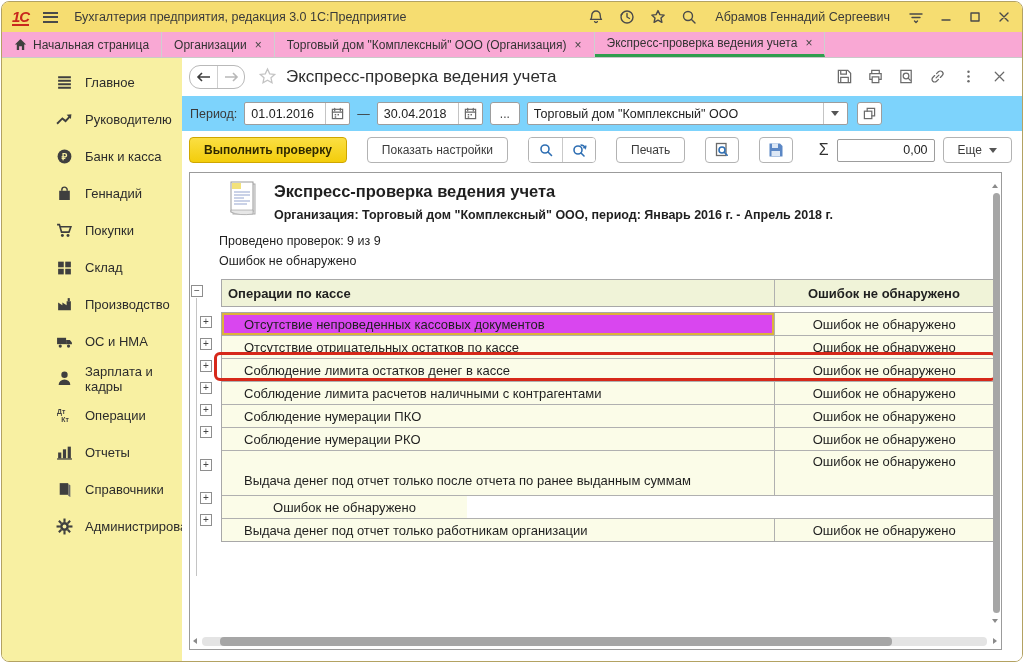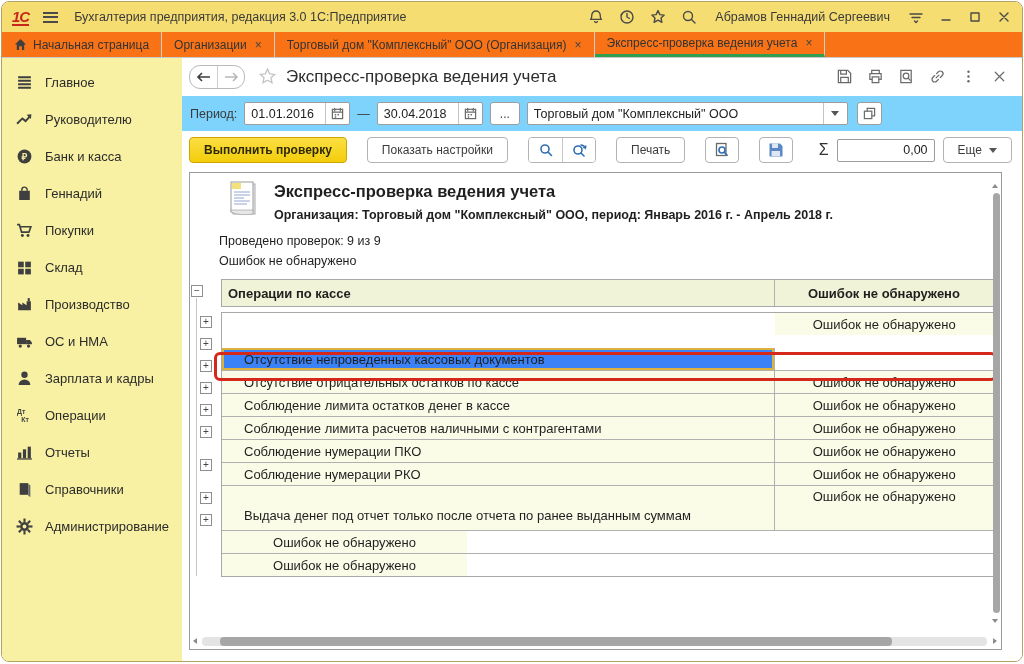--- a/index.html
+++ b/index.html
@@ -13,30 +13,30 @@
             border-bottom:2px solid #c8271d; line-height:15px; margin-right:14px; }
   .burger { display:flex; flex-direction:column; gap:2.5px; margin-right:16px; cursor:pointer; }
   .burger span { width:15px; height:2px; background:#4a4a4a; }
   .apptitle { font-size:12.5px; color:#3a3a3a; }
   .tb-right { margin-left:auto; display:flex; align-items:center; gap:13px; }
   .tb-ic { width:18px; height:18px; display:block; }
   .username { font-size:12.5px; color:#3a3a3a; margin:0 4px; }
   .winbtn { width:16px; height:16px; display:block; }
 
   
-  .tabbar { height:26px; background:#f97316; border-bottom:1px solid #c9c9c9; display:flex; }
+  .tabbar { height:26px; background:#f9a8d4; border-bottom:1px solid #c9c9c9; display:flex; }
   .tab { display:flex; align-items:center; gap:6px; padding:0 12px; font-size:12px; color:#333;
          border-right:1px solid #cfcfcf; position:relative; cursor:pointer; white-space:nowrap; }
   .tab.active { border-bottom:3px solid #2f9e4e; }
   .tab .x { color:#444; font-size:12px; margin-left:2px; }
 
   
   .bodyrow { display:flex; height:604px; }
   .sidebar { width:180px; background:#f8f0a2; padding-top:6px; flex:none; }
-  .sb-item { height:37px; display:flex; align-items:center; gap:12px; padding-left:14px; cursor:pointer; }
+  .sb-item { height:37px; display:flex; align-items:center; gap:12px; padding-left:14px; cursor:pointer;margin-left:40px; }
   .sb-item svg { width:17px; height:17px; flex:none; }
   .sb-label { font-size:13px; color:#2c2c2c; }
 
   .main { flex:1; position:relative; background:#fff; }
 
   
   .chead { height:38px; display:flex; align-items:center; padding-left:7px; position:relative; }
   .navpill { display:flex; border:1px solid #b9b9b9; border-radius:11px; overflow:hidden; background:#fff; }
   .navseg { width:27px; height:22px; display:flex; align-items:center; justify-content:center; cursor:pointer; }
   .navseg + .navseg { border-left:1px solid #cfcfcf; }
@@ -89,21 +89,21 @@
   .trow { display:flex; }
   .trow + .trow { border-top:1px solid #b0b0b0; }
   .c1 { width:620px; border-right:1px solid #b0b0b0; background:#fbfce8; font-size:13px; color:#1f1f1f;
         display:flex; align-items:center; padding-left:22px; }
   .c2 { width:245px; background:#fbfce8; font-size:13px; color:#1f1f1f;
         display:flex; align-items:center; justify-content:center; text-align:center; }
   .h22 { height:22px; } .h26 { height:26px; } .h44 { height:44px; }
   .hdr .c1, .hdr .c2 { background:#f0f3d8; font-weight:bold; }
   .hdr .c1 { padding-left:6px; }
   .c1 .wrap2 { line-height:1.55; }
-  .sel { background:#3b82f6; box-shadow:inset 0 0 0 2px #dcb23c;margin-top:35px; }
+  .sel { background:#d946ef; box-shadow:inset 0 0 0 2px #dcb23c; }
   .red-annot { position:absolute; left:24px; top:179px; width:783px; height:29px;
                border:3px solid #d6281a; border-radius:6px; pointer-events:none; }
 
   
   .node { position:absolute; width:12px; height:12px; background:#fff; border:1px solid #8e8e8e;
           font-size:10px; line-height:10px; color:#444; text-align:center; cursor:pointer; }
   .treeline { position:absolute; left:6px; width:1px; background:#c4c4c4; }
   .vthumb { position:absolute; right:1px; top:20px; width:7px; height:420px; background:#a6a6a6; border-radius:4px; }
   .arr { position:absolute; width:0; height:0; }
   .arr-up   { right:3px; top:11px; border-left:3px solid transparent; border-right:3px solid transparent; border-bottom:4px solid #8a8a8a; }
@@ -488,20 +488,21 @@
           <div class="trow">
             <div class="c1 h44">
                 <span class="wrap2" style="max-width:470px;margin-top:17px;">Выдача денег под отчет только после отчета по ранее выданным суммам</span>
               </div>
             <div class="c2 h44" style="align-items:flex-start; padding-top:3px;">Ошибок не обнаружено</div>
           </div>
           <div class="trow">
             <div class="c2 h22">Ошибок не обнаружено</div>
           </div>
           <div class="trow">
+            <div class="c1 h22">Выдача денег под отчет только работникам организации</div>
             <div class="c2 h22">Ошибок не обнаружено</div>
           </div>
         </div>
 
         <div class="red-annot"></div>
 
         <span class="arr arr-up"></span>
         <div class="vthumb"></div>
         <span class="arr arr-down"></span>
         <span class="arr arr-left"></span>

